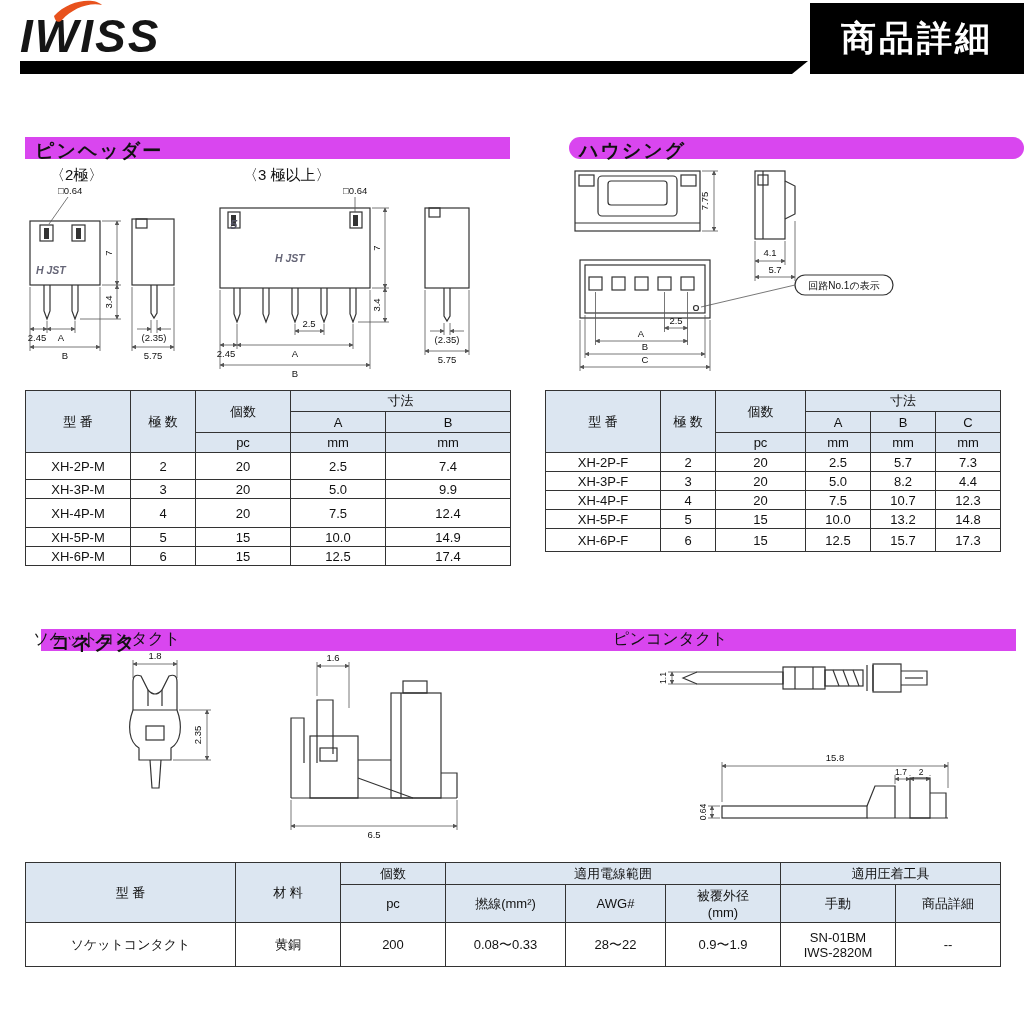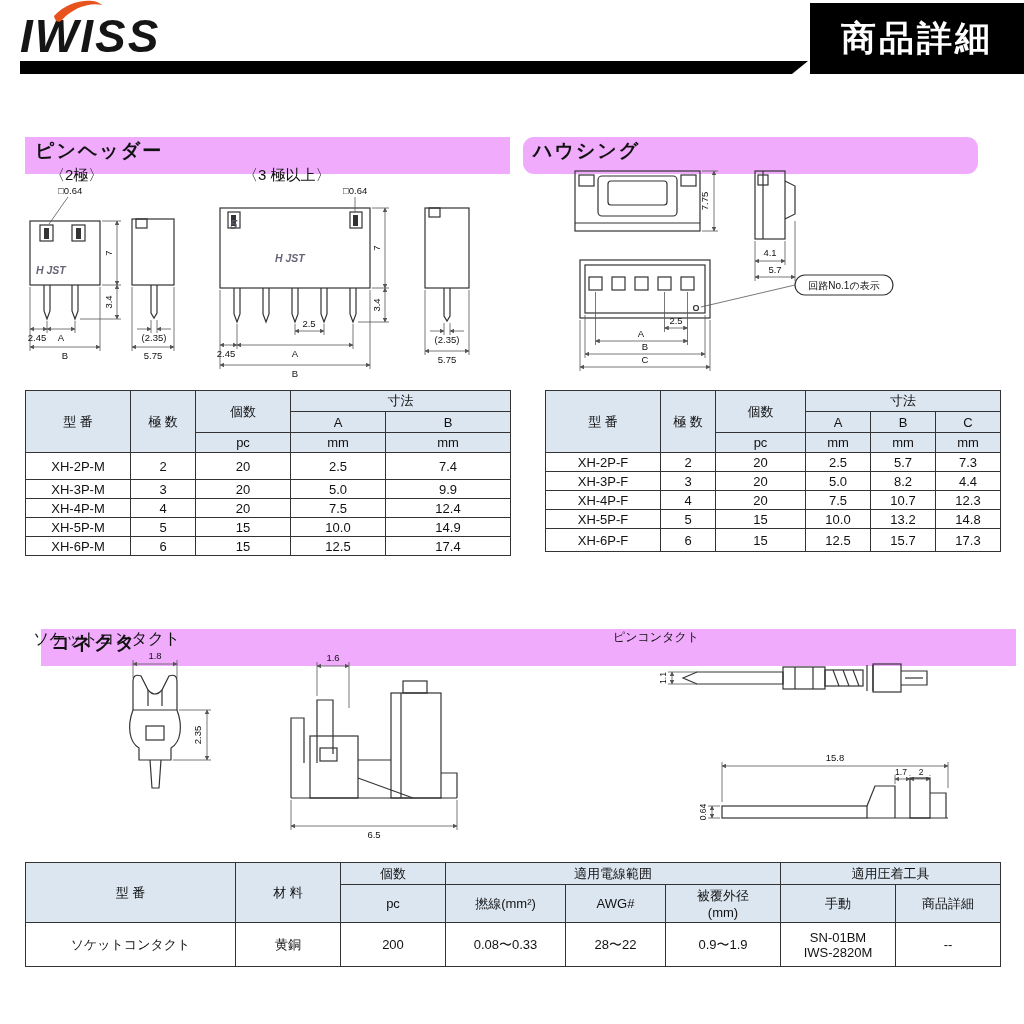--- a/index.html
+++ b/index.html
@@ -9,21 +9,21 @@
 
   
   .logo-wrap { position:absolute; left:18px; top:4px; }
   .brand-rule { position:absolute; left:20px; top:61px; width:788px; height:13px; background:#000;
                 clip-path:polygon(0 0,100% 0,calc(100% - 16px) 100%,0 100%); }
   .title-box { position:absolute; left:810px; top:3px; width:214px; height:71px; background:#000;
                color:#fff; display:flex; align-items:center; justify-content:center;
                font-size:35px; font-weight:bold; letter-spacing:3px; }
 
   
-  .section-bar { position:absolute; height:37px; background:#f0abfc; font-size:19px; font-weight:bold;
+  .section-bar { position:absolute; height:22px; background:#d946ef; font-size:19px; font-weight:bold;
                  line-height:27px; padding-left:10px; letter-spacing:2px; color:#111; }
   .sub-label { position:absolute; font-size:15px; color:#111; }
 
   
   .spec-table { position:absolute; border-collapse:collapse; table-layout:fixed; font-size:13px; color:#111; }
   .spec-table th, .spec-table td { border:1px solid #333; text-align:center; vertical-align:middle;
                                    padding:0 2px; font-weight:normal; }
   .spec-table th { background:#dce6f1; }
   .spec-table td { background:#fff; }
 
@@ -195,21 +195,21 @@
         <td>2.5</td>
         <td>7.4</td>
       </tr>
       <tr style="height:19px">
         <td>XH-3P-M</td>
         <td>3</td>
         <td>20</td>
         <td>5.0</td>
         <td>9.9</td>
       </tr>
-      <tr style="height:19px">
+      <tr style="height:29px">
         <td>XH-4P-M</td>
         <td>4</td>
         <td>20</td>
         <td>7.5</td>
         <td>12.4</td>
       </tr>
       <tr style="height:19px">
         <td>XH-5P-M</td>
         <td>5</td>
         <td>15</td>
@@ -219,21 +219,21 @@
       <tr style="height:19px">
         <td>XH-6P-M</td>
         <td>6</td>
         <td>15</td>
         <td>12.5</td>
         <td>17.4</td>
       </tr>
     </tbody>
   </table>
 
-  <div class="section-bar" style="left:523px; top:137px; width:455px;border-radius:11px;">ハウシング</div>
+  <div class="section-bar" style="left:569px; top:137px; width:455px;border-radius:11px;">ハウシング</div>
 
   <svg style="left:545px; top:165px;" width="455" height="215" viewBox="0 0 455 215">
     <defs>
       <marker id="ar2" viewBox="0 0 10 10" refX="9" refY="5" markerWidth="6" markerHeight="6" orient="auto-start-reverse">
         <path d="M0,0L10,5L0,10z" fill="#555"></path>
       </marker>
     </defs>
 
     <g class="dwg">
       <rect x="30" y="6" width="125" height="60"></rect>
@@ -358,21 +358,21 @@
         <td>15</td>
         <td>12.5</td>
         <td>15.7</td>
         <td>17.3</td>
       </tr>
     </tbody>
   </table>
 
   <div class="section-bar" style="left:41px; top:589px; width:975px;margin-top:40px;">コネクタ</div>
   <div class="sub-label" style="left:33px; top:629px; font-size:16px;">ソケットコンタクト</div>
-  <div class="sub-label" style="left:613px; top:629px; font-size:12px;">ピンコンタクト</div>
+  <div class="sub-label" style="left:613px; top:629px; font-size:16px;">ピンコンタクト</div>
 
   <svg style="left:25px; top:648px;" width="975" height="210" viewBox="0 0 975 210">
     <defs>
       <marker id="ar3" viewBox="0 0 10 10" refX="9" refY="5" markerWidth="6" markerHeight="6" orient="auto-start-reverse">
         <path d="M0,0L10,5L0,10z" fill="#555"></path>
       </marker>
     </defs>
 
     <line class="dim" x1="108" y1="30" x2="108" y2="12"></line>
     <line class="dim" x1="152" y1="30" x2="152" y2="12"></line>

